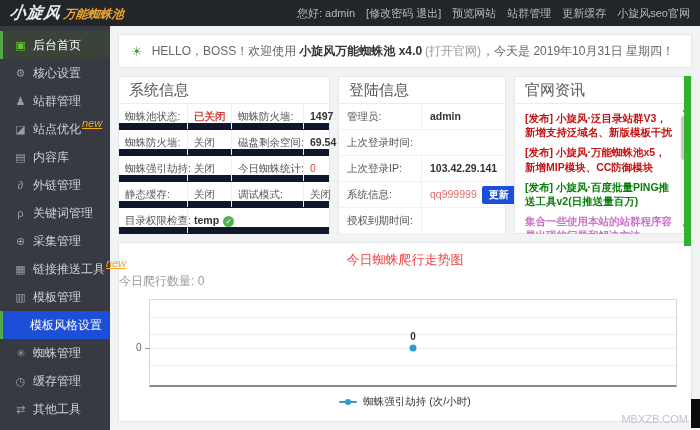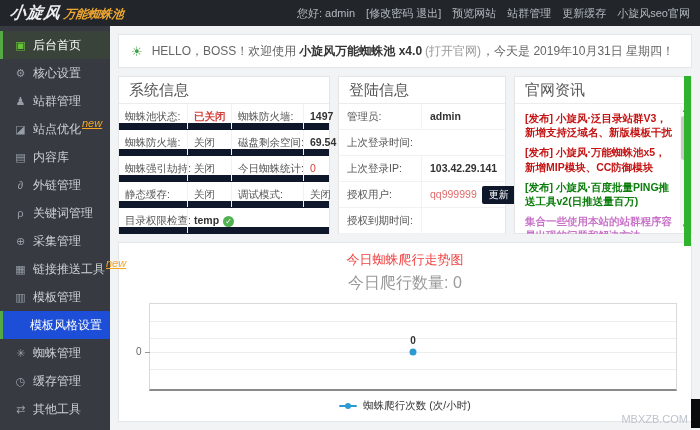--- a/index.html
+++ b/index.html
@@ -55,38 +55,38 @@
   .red { color:#d43f3a; }
   .check { display:inline-block; width:11px; height:11px; border-radius:50%;
     background:#52b153; color:#fff; font-size:8px; line-height:11px;
     text-align:center; margin-left:4px; font-weight:bold; }
   
   .lrow { display:grid; grid-template-columns:74px 1fr; height:26px; align-items:center;
     border-bottom:1px solid #f1f1f1; padding-left:8px; font-size:10.5px;
     color:#555; white-space:nowrap; }
   .lrow > .lv { border-left:1px solid #f2f2f2; padding-left:8px; line-height:25px; height:100%; }
   .qq { color:#e06c6c; }
-  .btn-update { background:#0f172a; color:#fff; border:none; font-size:10px;
-    padding:2px 7px; margin-left:5px; border-radius:2px; cursor:pointer; }
+  .btn-update { background:#1d4ed8; color:#fff; border:none; font-size:10px;
+    padding:2px 7px; margin-left:5px; border-radius:2px; cursor:pointer;font-weight:bold; }
   
   .news-body { padding:7px 16px 6px 10px; height:130px; overflow:hidden; }
   .news-item { font-size:10.5px; font-weight:bold; line-height:1.35;
     margin-bottom:6px; cursor:pointer; }
   .n-red { color:#c41414; }
   .n-green { color:#0a7d0a; }
   .n-purple { color:#c873c8; }
   .scrollbar { position:absolute; top:29px; right:2px; bottom:2px; width:9px; background:#f7f7f7; }
   .sb-arrow { height:9px; font-size:6px; color:#777; text-align:center; line-height:9px; cursor:pointer; }
   .sb-arrow.down { position:absolute; bottom:0; left:0; right:0; }
   .sb-thumb { position:absolute; top:10px; left:1px; width:7px; height:44px;
     background:#c9c9c9; border-radius:3px; cursor:grab; }
   
   .chart-panel { height:180px; position:relative; }
   .chart-title { text-align:center; font-size:13px; color:#ef4444; padding-top:8px; }
-  .chart-subtitle { text-align:center; font-size:16px; color:#9a9a9a; margin-top:4px; }
+  .chart-subtitle { text-align:left; font-size:12px; color:#9a9a9a; margin-top:4px; }
   .plot { position:relative; margin:9px 14px 0 30px; height:88px; background:#fff;
     border:1px solid #d9d9d9; border-bottom:2px solid #8a8a8a; }
   .gridline { position:absolute; left:0; right:0; height:1px; background:#ededed; }
   .ytick { position:absolute; left:-14px; top:calc(57% - 6px); font-size:10px; color:#666; }
   .ytick-mark { position:absolute; left:-5px; top:57%; width:5px; height:1px; background:#999; }
   .dot { position:absolute; left:50%; top:57%; width:7px; height:7px; border-radius:50%;
     background:#2d9bd3; transform:translate(-50%,-50%); }
   .dot-label { position:absolute; left:50%; top:calc(57% - 17px); transform:translateX(-50%);
     font-size:10px; font-weight:bold; color:#333; }
   .xaxis-label { text-align:center; font-size:10px; color:#666; margin:3px 14px 0 30px; }
@@ -231,21 +231,21 @@
         <span class="lv bold">admin</span>
       </div>
       <div class="lrow">
         <span>上次登录时间:</span>
       </div>
       <div class="lrow">
         <span>上次登录IP:</span>
         <span class="lv bold">103.42.29.141</span>
       </div>
       <div class="lrow">
-        <span>授权用户:</span>
+        <span>系统信息:</span>
         <span class="lv">
           <span class="qq">qq999999</span><button class="btn-update">更新</button>
         </span>
       </div>
       <div class="lrow">
         <span>授权到期时间:</span>
         <span class="lv"></span>
       </div>
     </section>
 
@@ -274,21 +274,21 @@
       <div class="gridline" style="top:40%"></div>
       <div class="gridline" style="top:57%"></div>
       <div class="gridline" style="top:76%"></div>
       <div class="ytick">0</div>
       <div class="ytick-mark"></div>
       <div class="dot-label">0</div>
       <div class="dot"></div>
     </div>
     <div class="legend">
       <span class="legend-marker"></span>
-      <span class="legend-text">蜘蛛爬行次数 (次/小时)</span>
+      <span class="legend-text">蜘蛛强引劫持 (次/小时)</span>
     </div>
   </section>
 
   <div class="watermark">MBXZB.COM</div>
 </main>
 
 <div class="artifact-green"></div>
 <div class="artifact-black"></div>
 
 </body></html>

